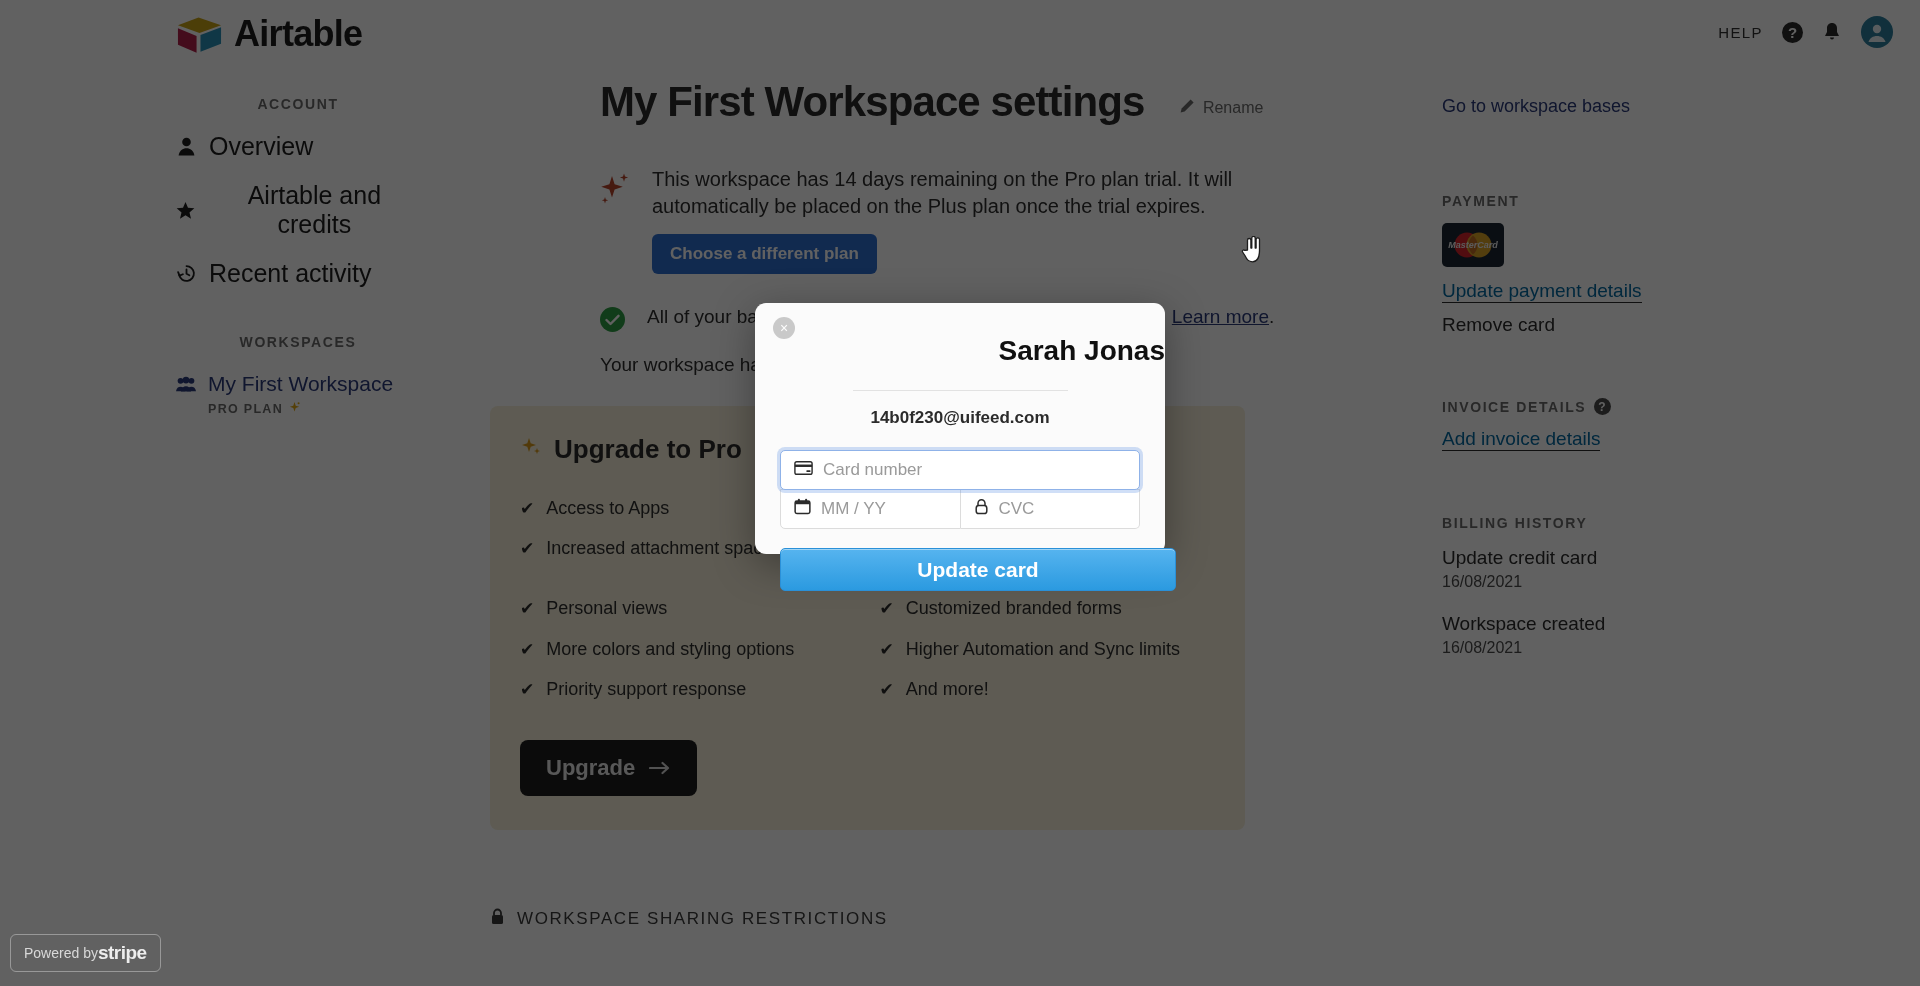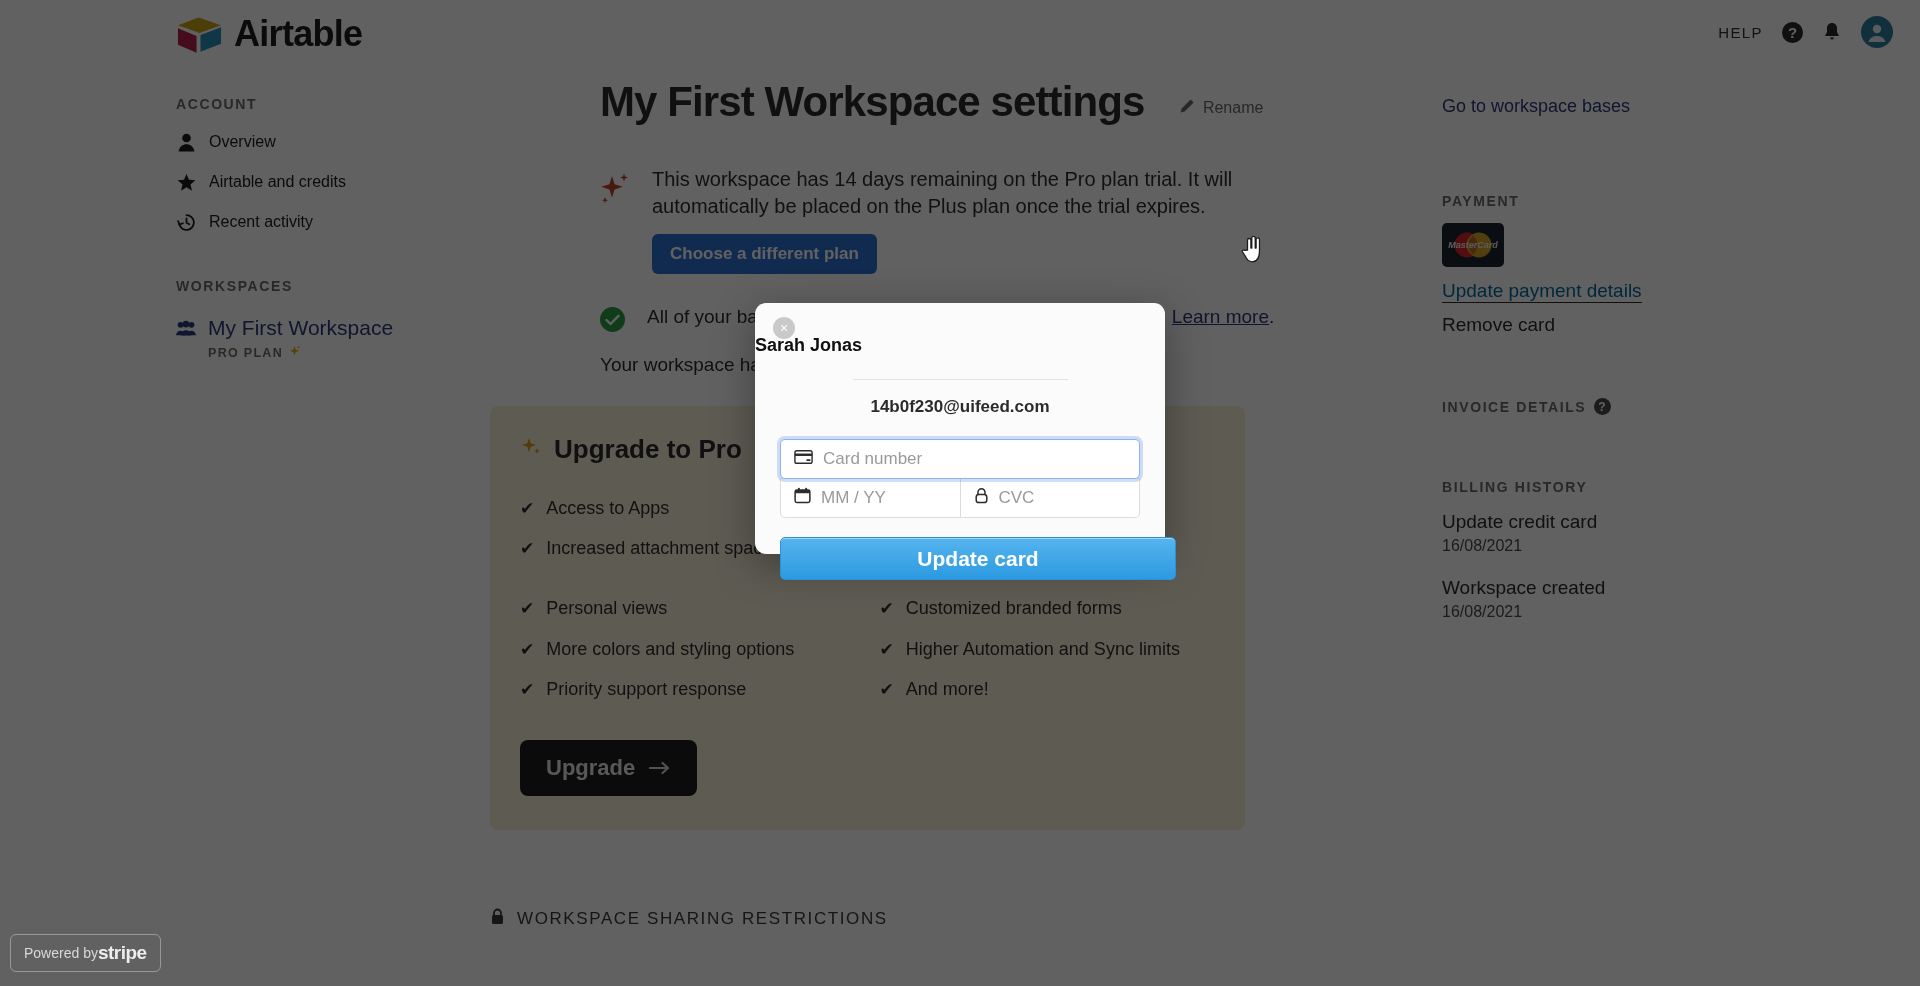--- a/index.html
+++ b/index.html
@@ -47,29 +47,29 @@
     display:flex; align-items:center; justify-content:center;
     line-height: 1;
   }
   .bell { width: 20px; height: 22px; display:block; }
   .avatar {
     width: 32px; height: 32px; border-radius: 50%;
     background: #2d7f9d; display:flex; align-items:center; justify-content:center;
   }
 
   
-  .sidebar { position: absolute; left: 0; top: 96px; width: 420px; }
+  .sidebar { position: absolute; left: 0; top: 96px; width: 420px; text-align: center; }
   .side-head {
     font-size: 14px; letter-spacing: 1.6px; color: #6b6b6b;
     font-weight: 600; margin-left: 176px;
   }
   .side-item {
     display: flex; align-items: center; gap: 13px;
     margin-left: 176px; margin-top: 20px;
-    font-size: 16px; color: #1d1d1d;
+    font-size: 25px; color: #1d1d1d;
   }
   .side-icon { width: 20px; height: 20px; display: flex; align-items:center; justify-content:center; }
   .ws-item {
     display: flex; align-items: center; gap: 12px;
     margin-left: 176px; font-size: 21px; color: #2b3a7a; font-weight: 500;
   }
   .ws-plan {
     margin-left: 208px; margin-top: 5px;
     font-size: 12.5px; letter-spacing: 1.3px; color: #6b6b6b; font-weight: 600;
     display: flex; align-items: center; gap: 5px;
@@ -189,21 +189,21 @@
   }
   .modal-close {
     position: absolute; left: 18px; top: 14px;
     width: 22px; height: 22px; border-radius: 50%;
     background: #c9c9c9; color: #fdfdfd;
     display:flex; align-items:center; justify-content:center;
     font-size: 14px; line-height: 1; cursor: pointer; border: none;
     font-family: inherit;
   }
   .modal-name {
-    text-align: left; font-size: 18px; font-weight: 700; color: #101010;
+    text-align: right; font-size: 28px; font-weight: 700; color: #101010;
     padding-top: 32px;
   }
   .modal-sep {
     width: 215px; height: 1px; background: #e2e2e2; margin: 23px auto 0 auto;
   }
   .modal-email {
     text-align: center; font-size: 17px; font-weight: 700; color: #2b2b2b;
     margin-top: 17px;
   }
   .field-stack { margin: 22px 25px 0 25px; }
@@ -462,20 +462,23 @@
     <div style="margin-top:13px">
       <span class="rail-link">Update payment details</span>
     </div>
     <div style="margin-top:11px">
       <span class="rail-plain">Remove card</span>
     </div>
 
     <div class="rail-head" style="margin-top:62px">
       <span>INVOICE DETAILS</span>
       <span class="circ-q-sm">?</span>
+    </div>
+    <div style="margin-top:13px">
+      <span class="rail-link">Add invoice details</span>
     </div>
 
     <div class="rail-head" style="margin-top:64px">
       <span>BILLING HISTORY</span>
     </div>
 
     <div style="margin-top:16px">
       <div class="rail-item-title">Update credit card</div>
       <div class="rail-item-date">16/08/2021</div>
     </div>

